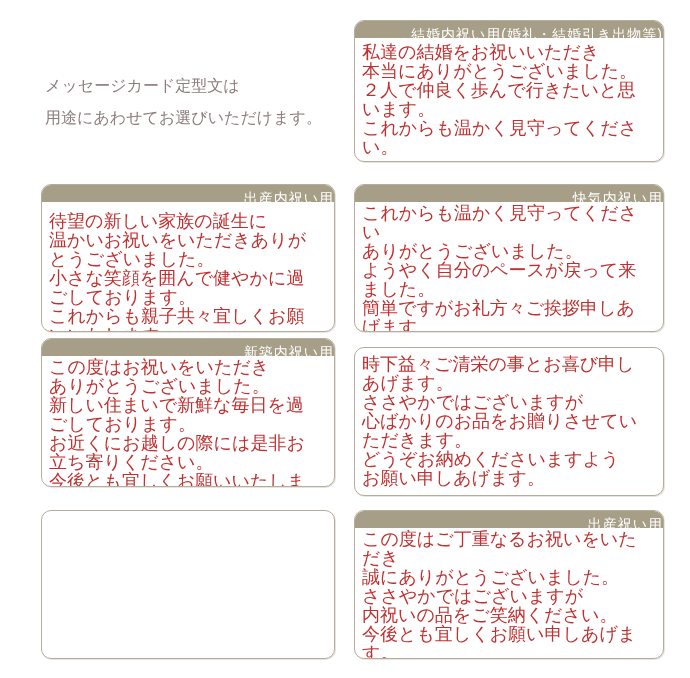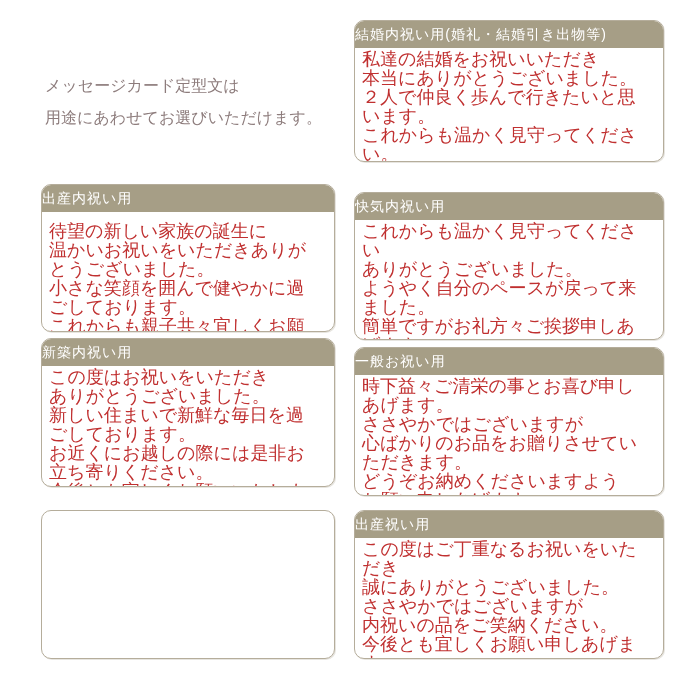--- a/index.html
+++ b/index.html
@@ -28,37 +28,37 @@
     border:1px solid var(--card-border);
     border-radius:10px;
     overflow:hidden;
     background:#fff;
     box-shadow:1px 1px 0 rgba(160,150,130,0.25);
     display:flex;flex-direction:column;
   }
   .card-header{
     background:var(--header-bg);
     color:var(--header-text);
-    font-size:14px;line-height:27px;height:27px;
-    text-align:left;
+    font-size:14px;line-height:27px;height:17px;
+    text-align:right;
     flex:0 0 auto;
     letter-spacing:1px;
   }
   .card-body{
     flex:1 1 auto;
     display:flex;align-items:center;
     color:var(--body-text);
     font-size:18px;line-height:19px;
     padding:2px 16px 2px 7px;
     white-space:pre-line;
   }
   
   .pos-1{left:354px;top:20px;width:310px;height:142px;}
   .pos-2{left:41px;top:184px;width:294px;height:148px;gap:8px;}
-  .pos-3{left:354px;top:184px;width:310px;height:148px;margin-top:8px;}
+  .pos-3{left:354px;top:184px;width:310px;height:148px;}
   .pos-4{left:41px;top:338px;width:294px;height:149px;}
   .pos-5{left:354px;top:347px;width:310px;height:149px;}
   .pos-6{left:41px;top:510px;width:294px;height:149px;}
   .pos-7{left:354px;top:510px;width:310px;height:149px;}
 </style>
 </head>
 <body>
 
 <div class="intro">メッセージカード定型文は
 用途にあわせてお選びいただけます。</div>
@@ -90,21 +90,20 @@
 <div class="card pos-4">
   <div class="card-header">新築内祝い用</div>
   <div class="card-body">この度はお祝いをいただき
 ありがとうございました。
 新しい住まいで新鮮な毎日を過ごしております。
 お近くにお越しの際には是非お立ち寄りください。
 今後とも宜しくお願いいたします。</div>
 </div>
 
 <div class="card pos-5">
-  <div class="card-header">一般お祝い用</div>
   <div class="card-body">時下益々ご清栄の事とお喜び申しあげます。
 ささやかではございますが
 心ばかりのお品をお贈りさせていただきます。
 どうぞお納めくださいますよう
 お願い申しあげます。</div>
 </div>
 
 <div class="card pos-6">
 </div>
 

